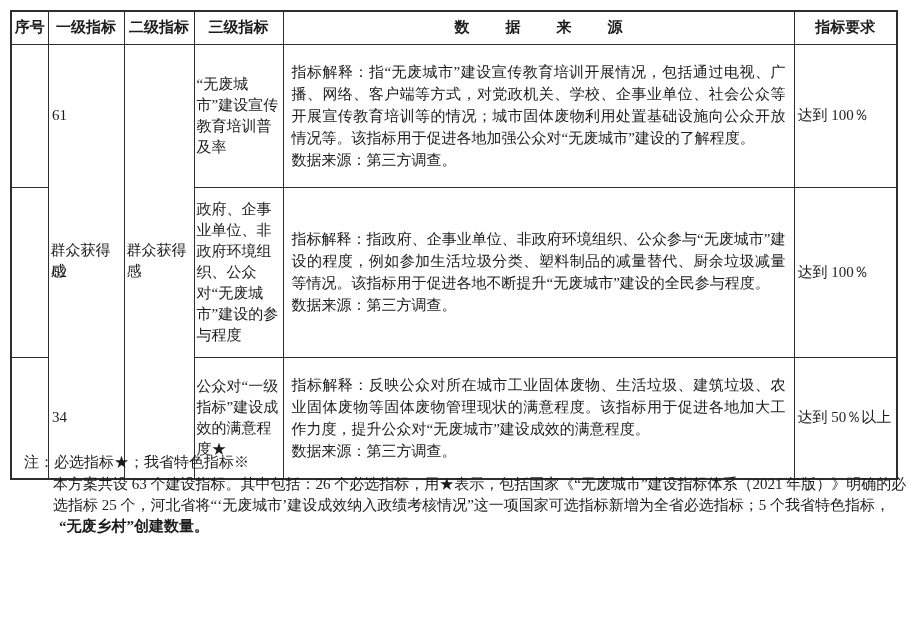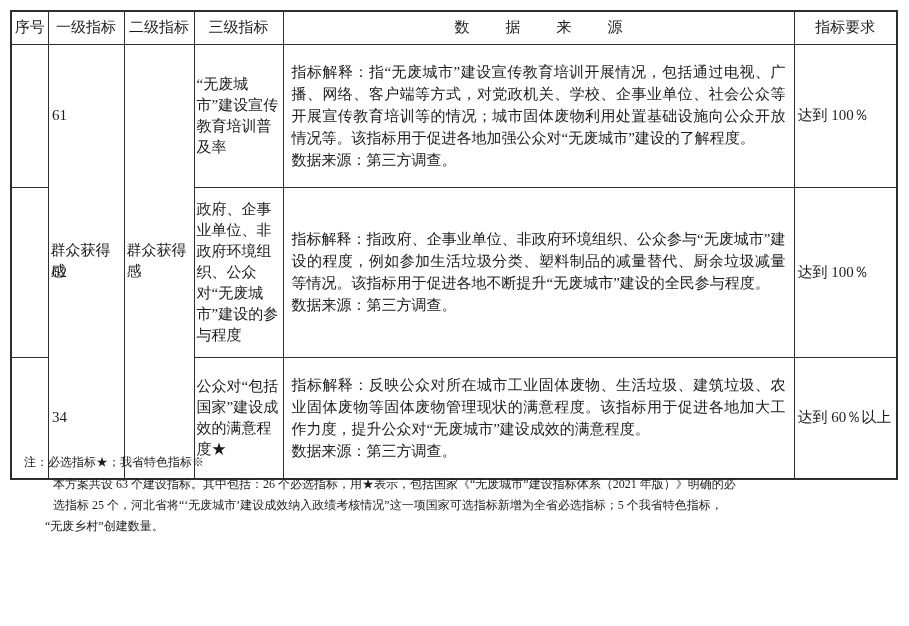--- a/index.html
+++ b/index.html
@@ -18,21 +18,21 @@
     border-collapse:collapse;
     table-layout:fixed;
     border:2px solid #2e2e2e;
   }
   .indicator-table th, .indicator-table td {
     border:1px solid #2e2e2e;
     vertical-align:middle;
   }
   .indicator-table th {
     font-family:"Liberation Sans","DejaVu Sans",sans-serif;
-    font-weight:normal;
+    font-weight:bold;
     font-size:15px;
     text-align:center;
     height:33px;
     padding:2px;
   }
   th.spread { letter-spacing:2.4em; text-indent:2.4em; }
   td.serial {
     text-align:center;
     font-size:15px;
     padding-left:40px;
@@ -53,27 +53,27 @@
     font-size:15px;
     padding:18px 3px;
     white-space:nowrap;
   }
   tr.r61 { height:113px; }
   tr.r62 { height:170px; }
   tr.r63 { height:117px; }
   .note {
     position:absolute;
     left:24px; top:452px;
-    font-size:12px;
+    font-size:15px;
     line-height:21px;
     white-space:nowrap;
   }
   .note .nl  { margin-left:29px; }
   .note .nl1 { margin-left:0; margin-bottom:1px; }
-  .note .nl5 { margin-left:21px; }
+  .note .nl5 { margin-left:35px;font-weight:bold; }
 </style>
 </head>
 <body>
 
 <div class="page">
 
   <table class="indicator-table">
     <colgroup>
       <col style="width:37px">
       <col style="width:76px">
@@ -106,26 +106,26 @@
       <td class="serial">62</td>
       <td class="ind">政府、企事业单位、非政府环境组织、公众对“无废城市”建设的参与程度</td>
       <td class="datasrc">
         <div class="expl">指标解释：指政府、企事业单位、非政府环境组织、公众参与“无废城市”建设的程度，例如参加生活垃圾分类、塑料制品的减量替代、厨余垃圾减量等情况。该指标用于促进各地不断提升“无废城市”建设的全民参与程度。</div>
         <div>数据来源：第三方调查。</div>
       </td>
       <td class="req">达到 100％</td>
     </tr>
     <tr class="r63">
       <td class="serial">34</td>
-      <td class="ind">公众对“包括国家”建设成效的满意程度★</td>
+      <td class="ind">公众对“一级指标”建设成效的满意程度★</td>
       <td class="datasrc">
         <div class="expl">指标解释：反映公众对所在城市工业固体废物、生活垃圾、建筑垃圾、农业固体废物等固体废物管理现状的满意程度。该指标用于促进各地加大工作力度，提升公众对“无废城市”建设成效的满意程度。</div>
         <div>数据来源：第三方调查。</div>
       </td>
-      <td class="req">达到 60％以上</td>
+      <td class="req">达到 50％以上</td>
     </tr>
   </tbody>
     </table>
 
   <div class="note">
     <div class="nl1">注：必选指标★；我省特色指标※</div>
     <div class="nl">本方案共设 63 个建设指标。其中包括：26 个必选指标，用★表示，包括国家《“无废城市”建设指标体系（2021 年版）》明确的必</div>
     <div class="nl">选指标 25 个，河北省将“‘无废城市’建设成效纳入政绩考核情况”这一项国家可选指标新增为全省必选指标；5 个我省特色指标，</div>
     <div class="nl5">“无废乡村”创建数量。</div>
   </div>

